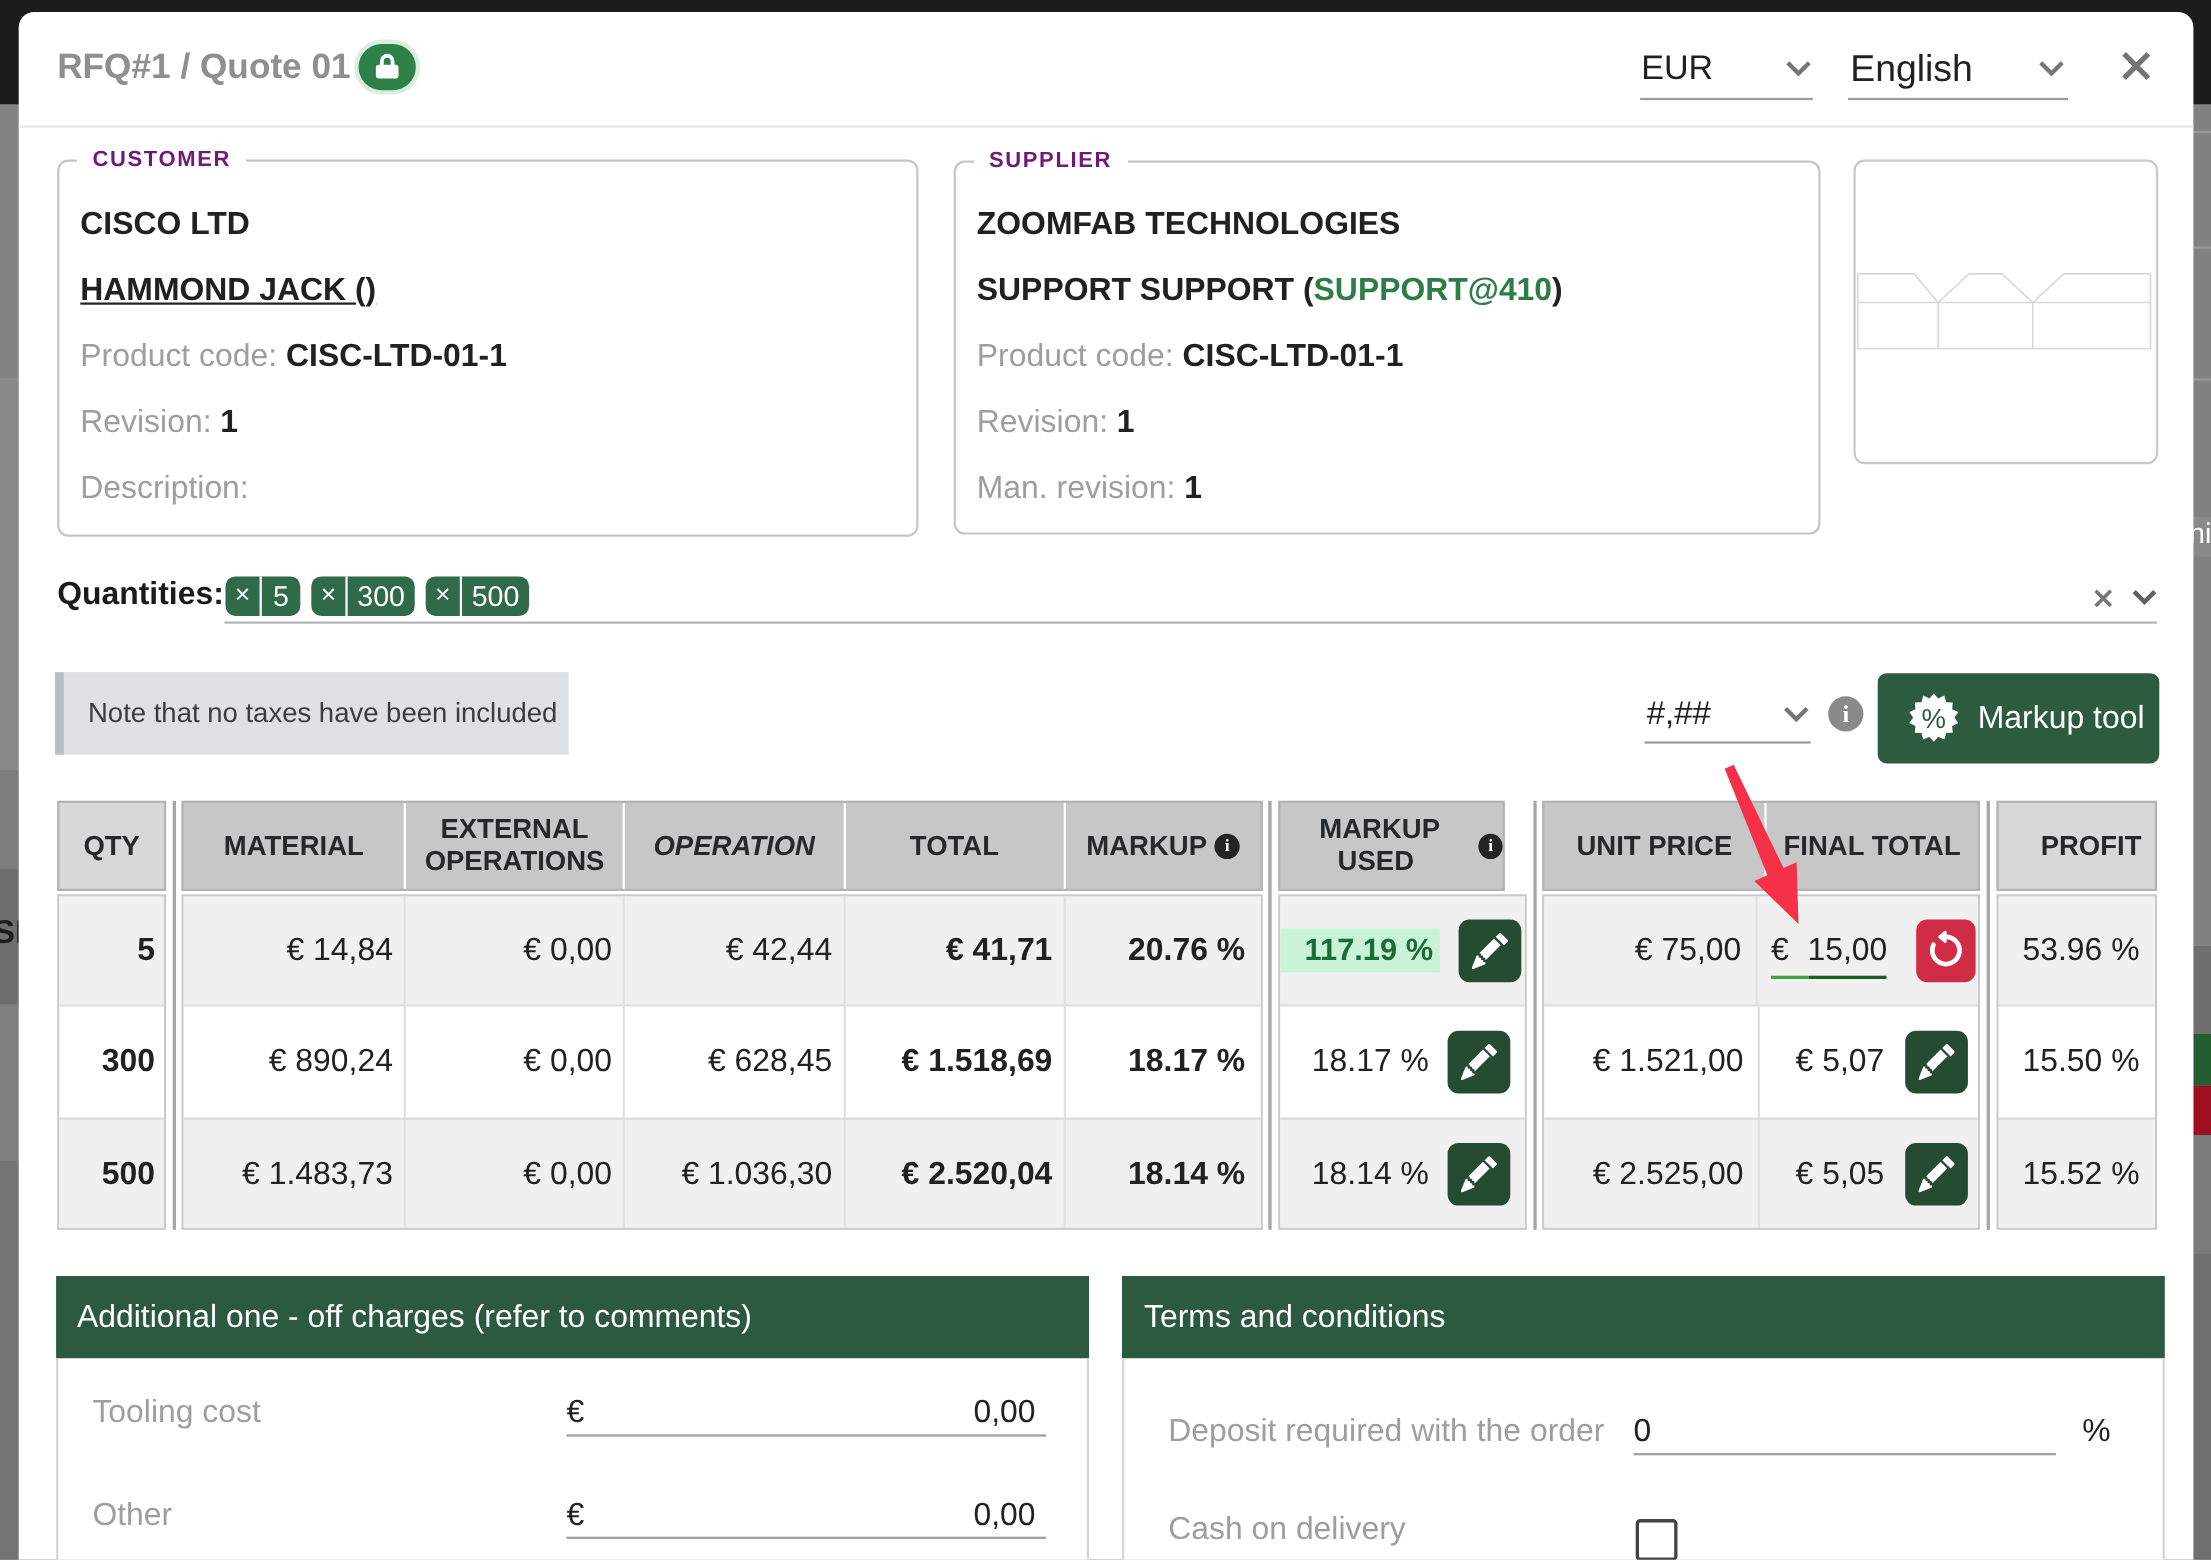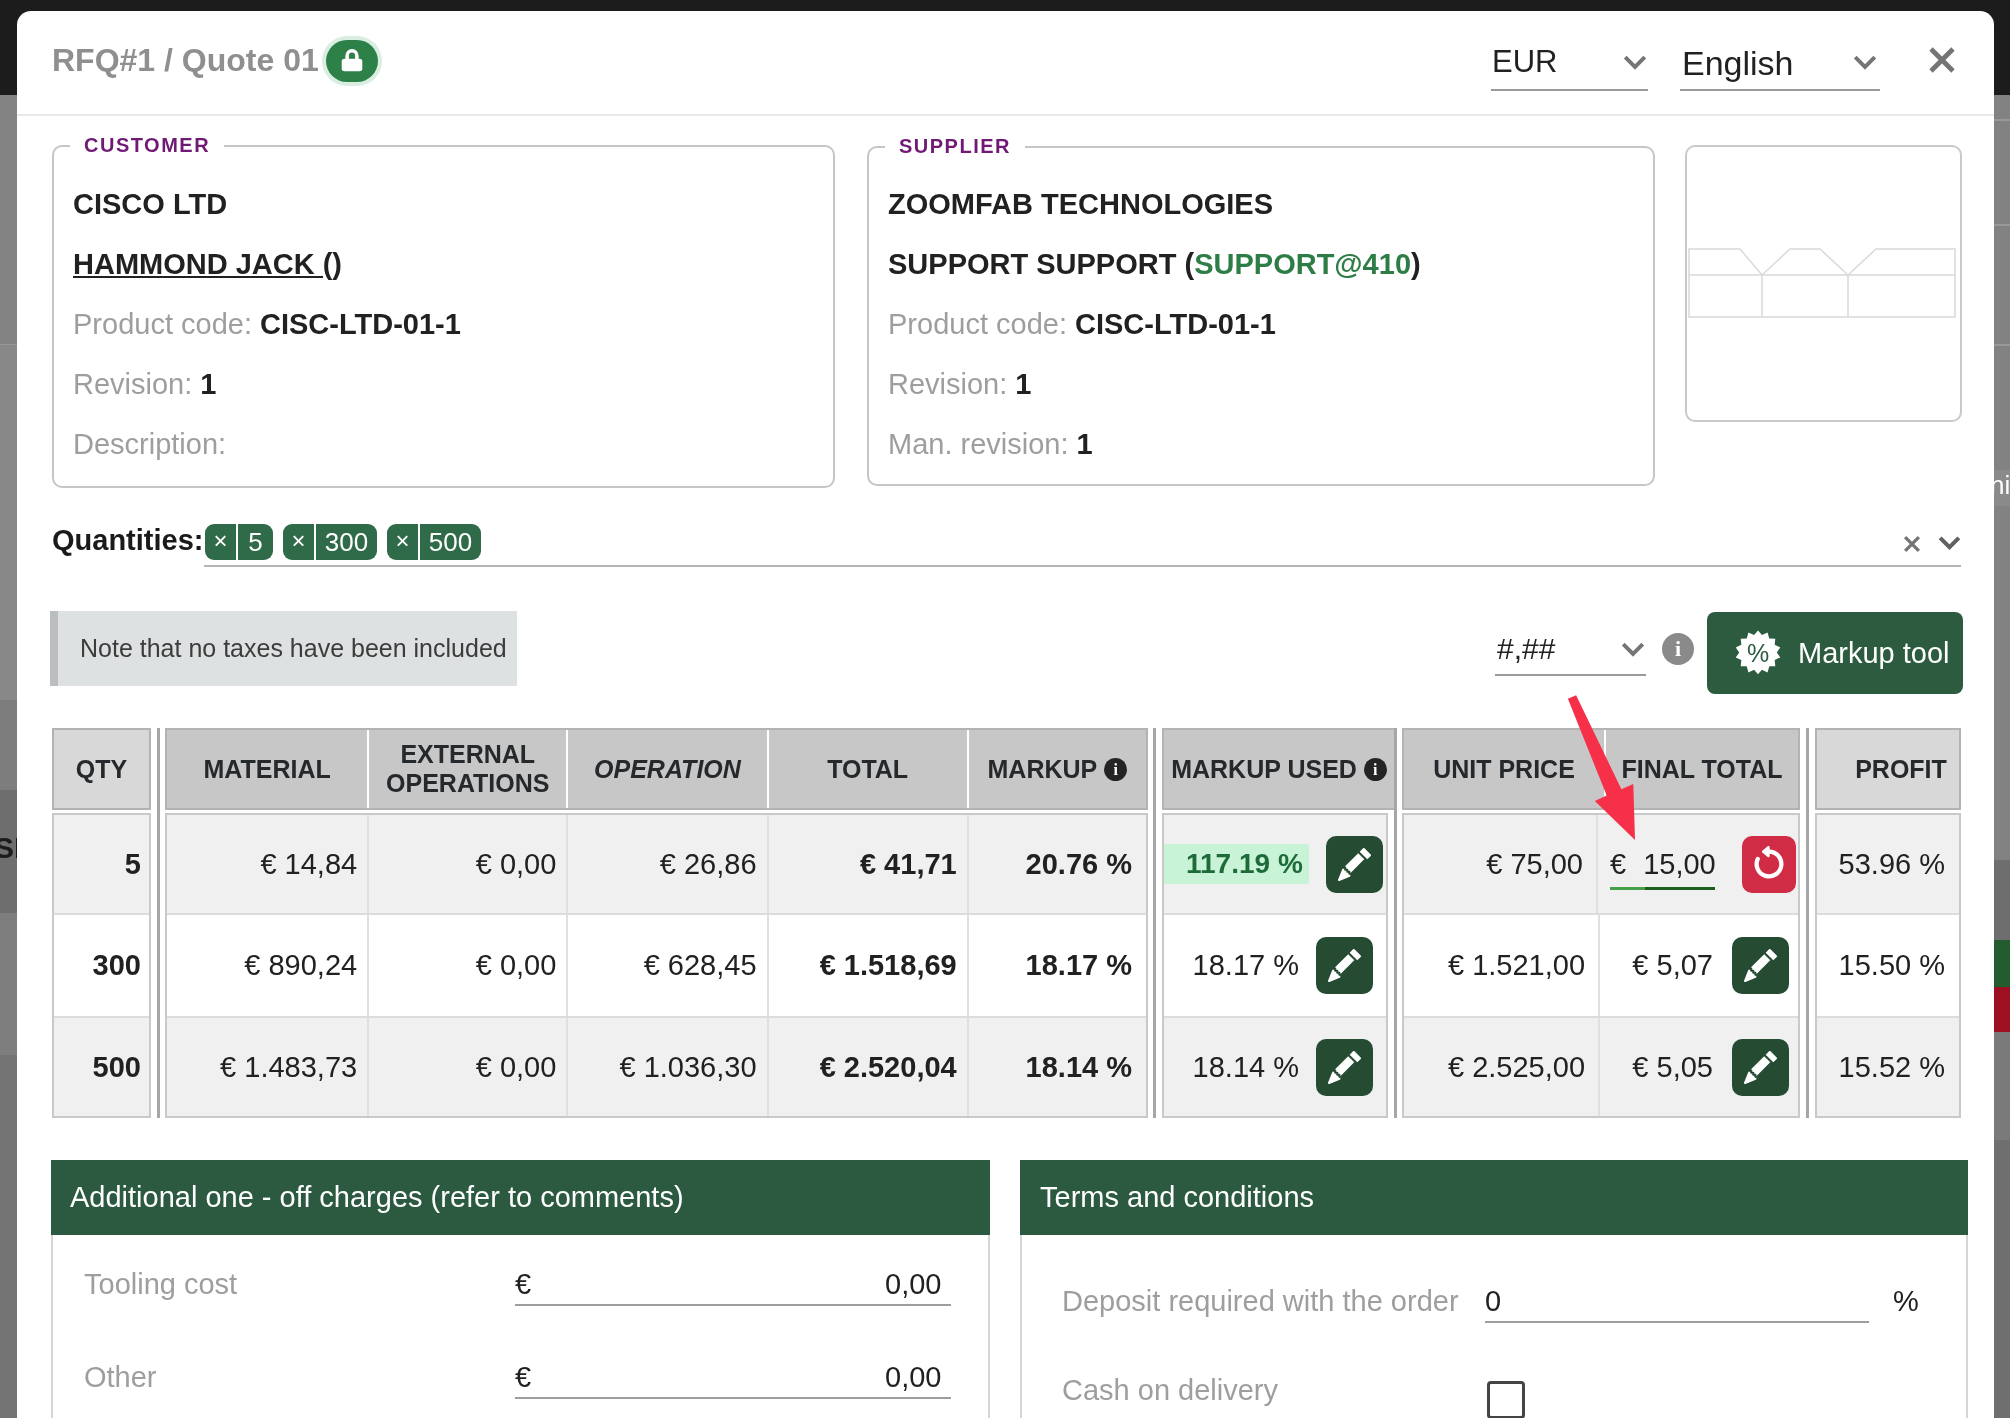--- a/index.html
+++ b/index.html
@@ -179,41 +179,41 @@
     <div class="hcell" style="width:201px;">MATERIAL</div>
     <div class="hcell" style="width:200px;">EXTERNAL<br>OPERATIONS</div>
     <div class="hcell" style="width:201px;font-style:italic;">OPERATION</div>
     <div class="hcell" style="width:201px;">TOTAL</div>
     <div class="hcell" style="width:180px;">MARKUP&nbsp;<span class="icirc">i</span></div>
   </div>
   <div class="bodybox" style="left:148px;width:983px;">
     <div class="trow r1">
       <div class="tcell" style="width:201px;padding-right:10px;">€ 14,84</div>
       <div class="tcell" style="width:200px;padding-right:10px;">€ 0,00</div>
-      <div class="tcell" style="width:201px;padding-right:10px;">€ 26,86</div>
+      <div class="tcell" style="width:201px;padding-right:10px;">€ 42,44</div>
       <div class="tcell bold" style="width:201px;padding-right:10px;font-weight:bold;">€ 41,71</div>
       <div class="tcell bold" style="width:180px;padding-right:14px;font-weight:bold;">20.76 %</div>
     </div>
     <div class="trow r2">
       <div class="tcell" style="width:201px;padding-right:10px;">€ 890,24</div>
       <div class="tcell" style="width:200px;padding-right:10px;">€ 0,00</div>
       <div class="tcell" style="width:201px;padding-right:10px;">€ 628,45</div>
       <div class="tcell bold" style="width:201px;padding-right:10px;font-weight:bold;">€ 1.518,69</div>
       <div class="tcell bold" style="width:180px;padding-right:14px;font-weight:bold;">18.17 %</div>
     </div>
     <div class="trow r3">
       <div class="tcell" style="width:201px;padding-right:10px;">€ 1.483,73</div>
       <div class="tcell" style="width:200px;padding-right:10px;">€ 0,00</div>
       <div class="tcell" style="width:201px;padding-right:10px;">€ 1.036,30</div>
       <div class="tcell bold" style="width:201px;padding-right:10px;font-weight:bold;">€ 2.520,04</div>
       <div class="tcell bold" style="width:180px;padding-right:14px;font-weight:bold;">18.14 %</div>
     </div>
   </div>
 
-  <div class="hdrbox" style="left:1145px;width:234px;">
+  <div class="hdrbox" style="left:1145px;width:206px;">
     <div class="hcell" style="flex:1;">MARKUP USED&nbsp;<span class="icirc">i</span></div>
   </div>
   <div class="bodybox" style="left:1145px;width:226px;">
     <div class="trow r1">
           <div class="tcell" style="flex:1;padding-right:13px;">
       <span style="background:#c9f3d6;color:#1e6b3a;font-weight:bold;font-size:28px;padding:4px 6px 4px 22px;">117.19 %</span>
       <span style="width:17px;"></span>
       <span class="ebtn">
               <svg width="33" height="33" viewBox="0 0 16 16" fill="#fff">
                 <path d="M12.854.146a.5.5 0 0 0-.707 0L10.5 1.793 14.207 5.5l1.647-1.646a.5.5 0 0 0 0-.708l-3-3zm.646 6.061L9.793 2.5 3.293 9H3.5a.5.5 0 0 1 .5.5v.5h.5a.5.5 0 0 1 .5.5v.5h.5a.5.5 0 0 1 .5.5v.5h.207l6.5-6.5zm-7.468 7.468A.5.5 0 0 1 6 13.5V13h-.5a.5.5 0 0 1-.5-.5V12h-.5a.5.5 0 0 1-.5-.5V11h-.5a.5.5 0 0 1-.5-.5V10h-.5a.499.499 0 0 1-.175-.032l-.179.178a.5.5 0 0 0-.11.168l-2 5a.5.5 0 0 0 .65.65l5-2a.5.5 0 0 0 .168-.11l.178-.178z"></path>

